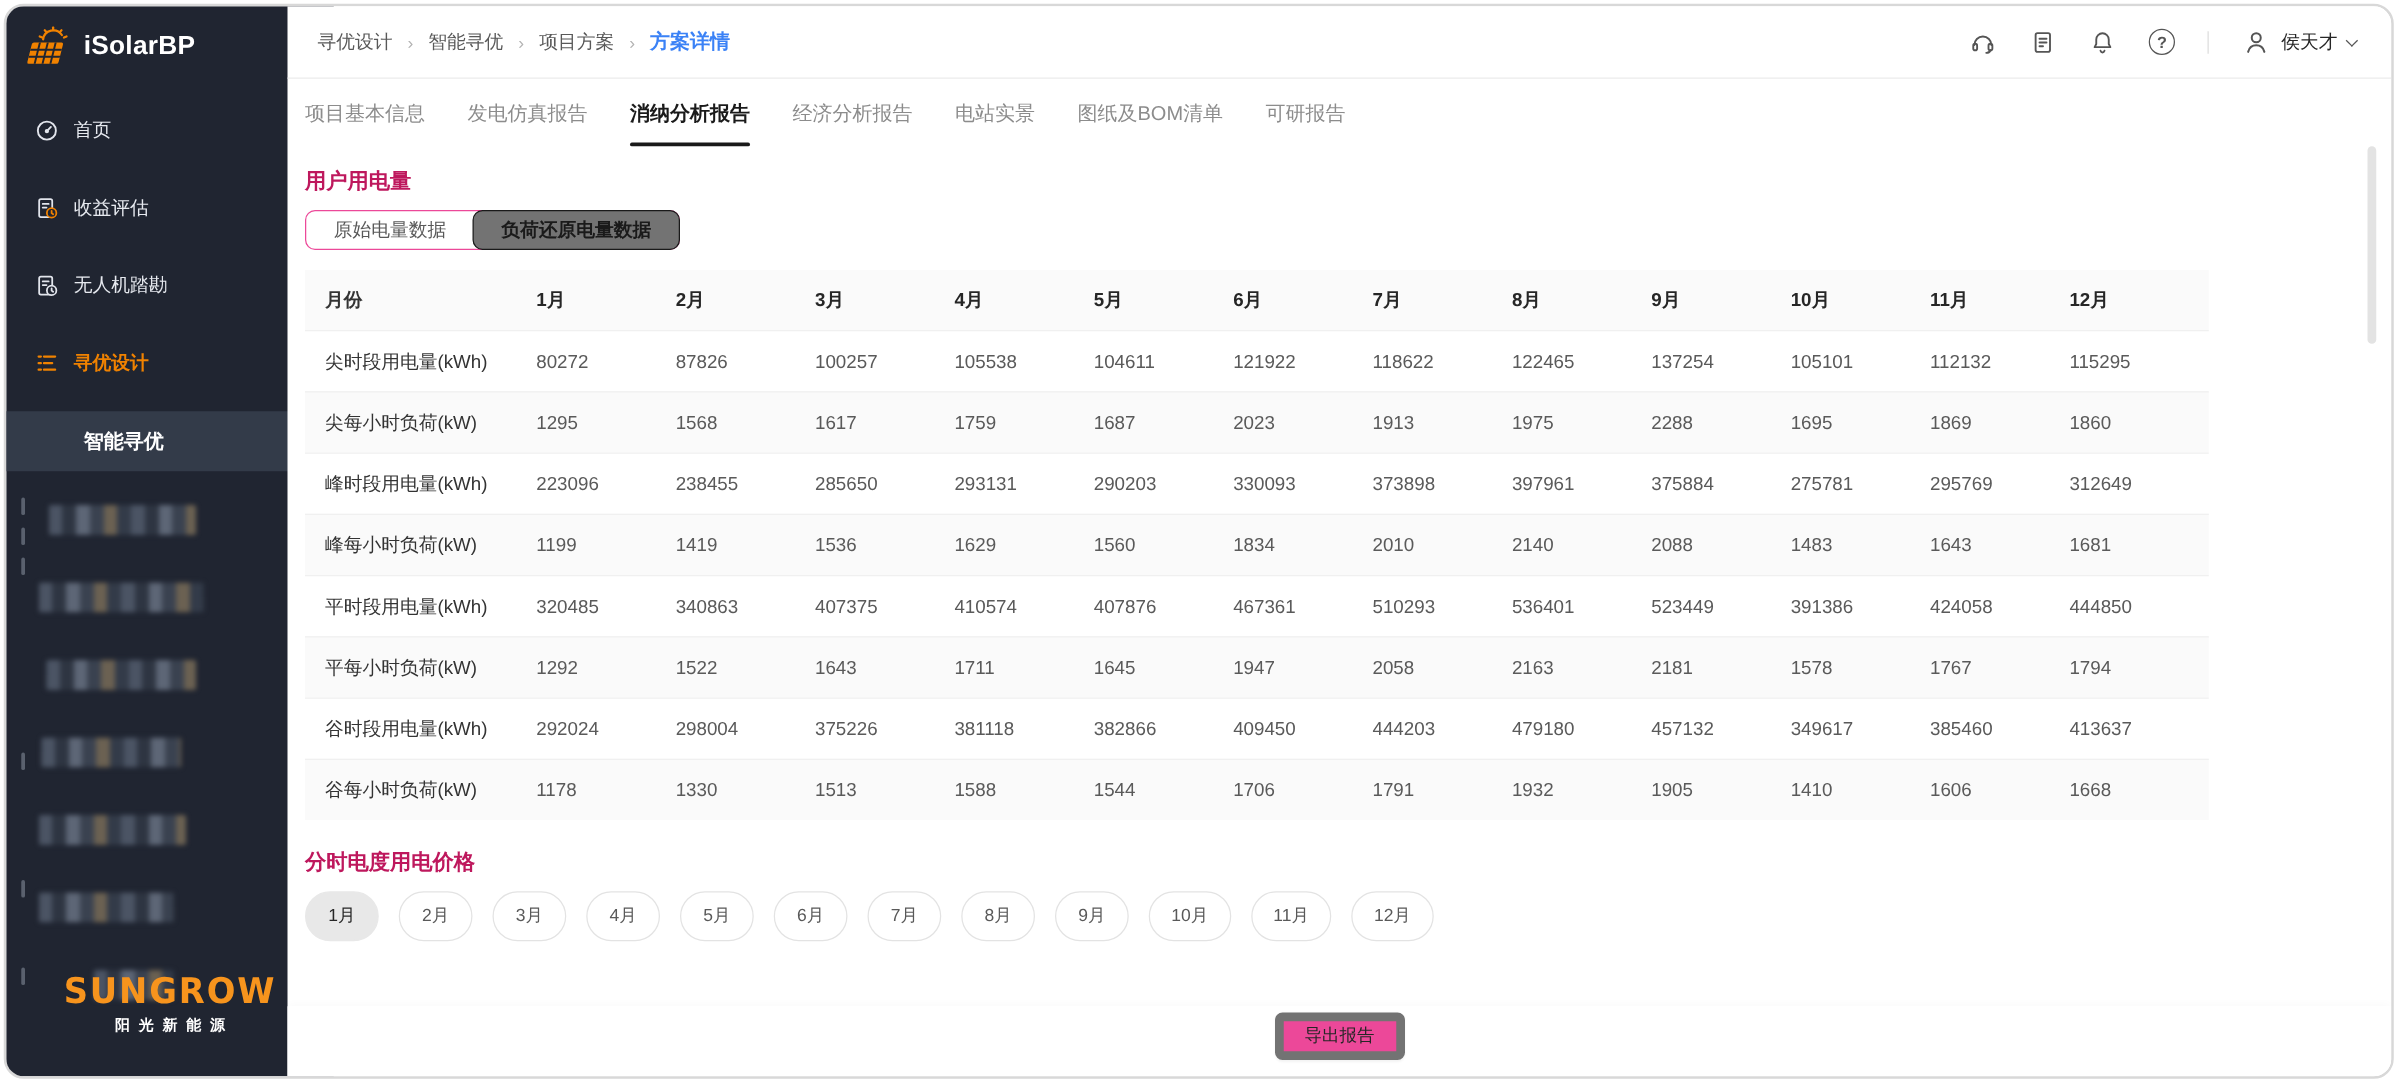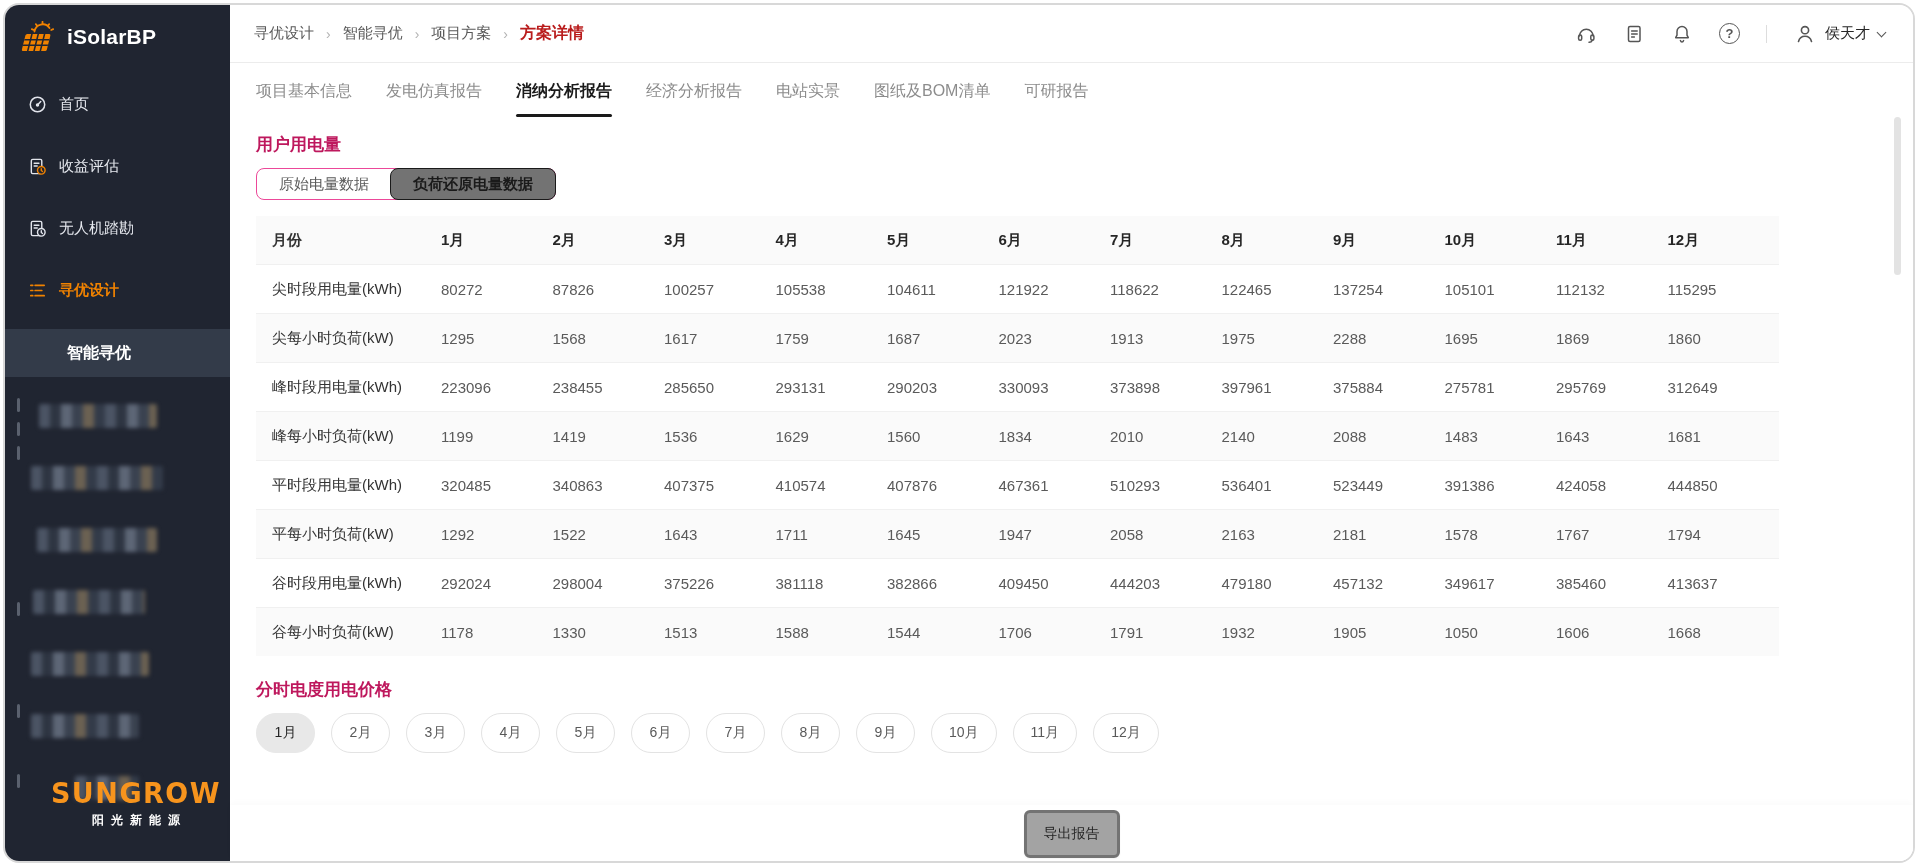--- a/index.html
+++ b/index.html
@@ -39,32 +39,32 @@
     font-family:"DejaVu Sans",sans-serif; transform:scaleY(1.05); }
   .brand-tag { margin-top:3px; font-size:12px; font-weight:700; color:#ffffff; letter-spacing:7px; padding-left:7px; }
 
   
   .main { position:absolute; left:225px; top:0; right:0; bottom:0; background:#fff; }
   .topbar { height:58px; border-bottom:1px solid #ececec; display:flex; align-items:center;
     justify-content:space-between; padding:0 28px 0 24px; }
   .breadcrumb { display:flex; align-items:center; gap:12px; font-size:15px; color:#595959; }
   .crumb { cursor:pointer; }
   .crumb-sep { color:#b3b3b3; font-size:14px; }
-  .crumb.current { font-size:16px; font-weight:700; color:#b91c1c; cursor:default; }
+  .crumb.current { font-size:16px; font-weight:700; color:#3b82f6; cursor:default; }
   .actions { display:flex; align-items:center; gap:26px; }
   .abtn { display:flex; align-items:center; cursor:pointer; }
   .help-circ { width:21px; height:21px; border:1.6px solid #555; border-radius:50%;
     display:flex; align-items:center; justify-content:center; font-size:13px; font-weight:700; color:#555; }
   .vdiv { width:1px; height:18px; background:#ddd; }
   .userbox { display:flex; align-items:center; gap:8px; cursor:pointer; }
   .username { font-size:15px; color:#262626; }
   .uchev { width:7px; height:7px; border-right:1.5px solid #555; border-bottom:1.5px solid #555;
     transform:rotate(45deg); margin-top:-3px; }
 
-  .content { position:absolute; top:58px; left:0; right:0; bottom:0; padding-left:26px; overflow:hidden; }
+  .content { position:absolute; top:58px; left:0; right:0; bottom:0; padding-left:14px; overflow:hidden; }
 
   .tabs { display:flex; gap:34px; margin-top:18px; align-items:flex-start; }
   .tab { position:relative; padding-bottom:15px; font-size:16px; color:#8c8c8c; cursor:pointer; white-space:nowrap; }
   .tab.active { color:#1a1a1a; font-weight:700; }
   .tab.active::after { content:""; position:absolute; left:0; right:0; bottom:0; height:3px;
     background:#1a1a1a; border-radius:2px; }
 
   .sec-title { margin-top:16px; font-size:17px; font-weight:700; color:#be185d; }
 
   .seg { display:inline-flex; margin-top:12px; border:1px solid #ec4899; border-radius:8px; height:32px; background:#fff; }
@@ -83,21 +83,21 @@
 
   .pills { display:flex; gap:16px; margin-top:12px; }
   .pill { height:40px; min-width:59px; padding:0 17px; border:1px solid #e3e3e3; border-radius:20px;
     background:#fff; display:flex; align-items:center; justify-content:center;
     font-size:14px; color:#595959; cursor:pointer; }
   .pill.active { background:#e8e8e8; border-color:#e8e8e8; color:#262626; }
 
   .footer { position:absolute; left:0; right:0; bottom:0; height:56px; background:#fff;
     display:flex; justify-content:center; align-items:flex-start; padding-top:5px;
     box-shadow:0 -3px 6px rgba(0,0,0,.02); }
-  .export-btn { height:48px; padding:0 17px; border:3px solid #737373; border-radius:6px; background:#a3a3a3;
+  .export-btn { height:38px; padding:0 17px; border:7px solid #737373; border-radius:6px; background:#ec4899;
     font-size:14px; color:#262626; cursor:pointer; box-shadow:0 1px 2px rgba(0,0,0,.05);
     font-family:inherit; }
 
   .vscroll { position:absolute; right:12px; top:112px; width:7px; height:158px;
     background:#e3e3e3; border-radius:4px; }
 
   svg.icn { display:block; }
 </style>
 </head>
 <body>
@@ -426,21 +426,21 @@
               <div class="cell label">谷每小时负荷(kW)</div>
               <div class="cell">1178</div>
               <div class="cell">1330</div>
               <div class="cell">1513</div>
               <div class="cell">1588</div>
               <div class="cell">1544</div>
               <div class="cell">1706</div>
               <div class="cell">1791</div>
               <div class="cell">1932</div>
               <div class="cell">1905</div>
-              <div class="cell">1050</div>
+              <div class="cell">1410</div>
               <div class="cell">1606</div>
               <div class="cell">1668</div>
             </div>
           </div>
       </div>
 
       <h2 class="sec-title" style="margin-top:22px">分时电度用电价格</h2>
 
       <div class="pills">
           <div class="pill active">1月</div>

